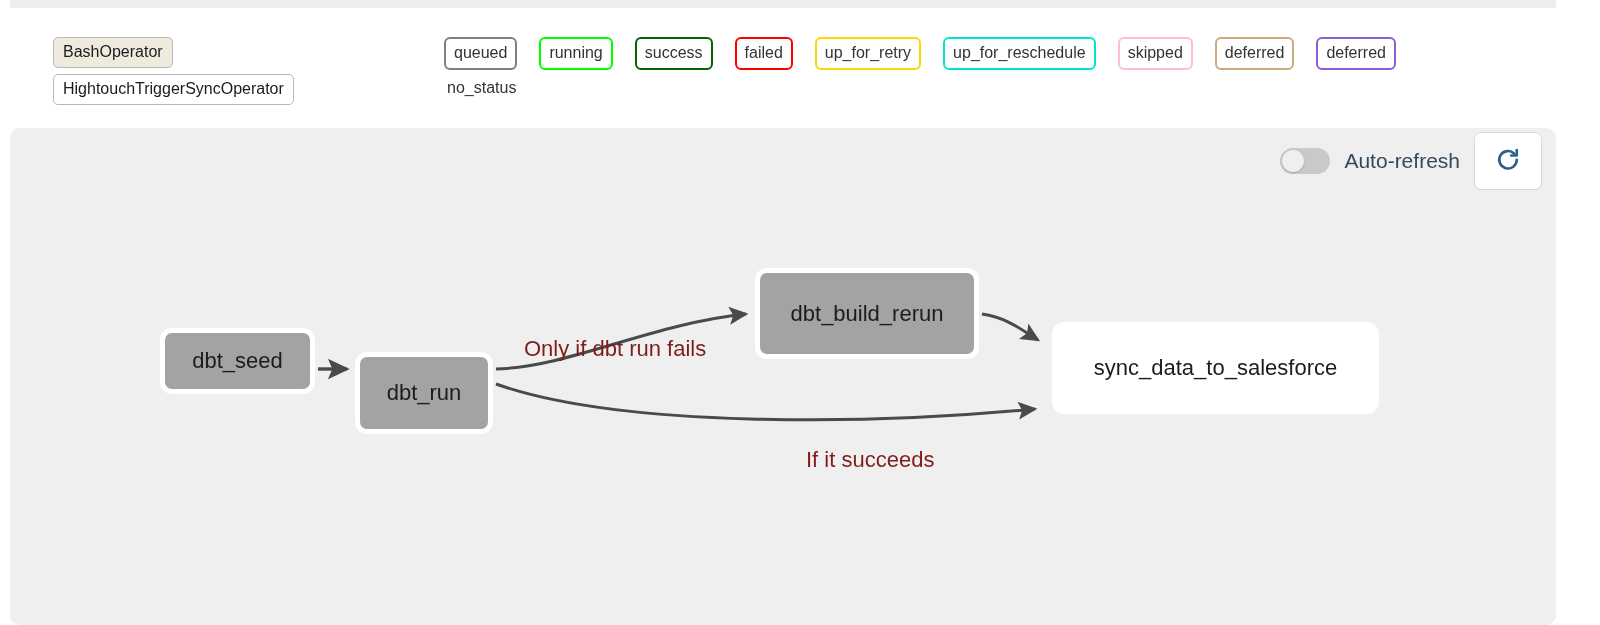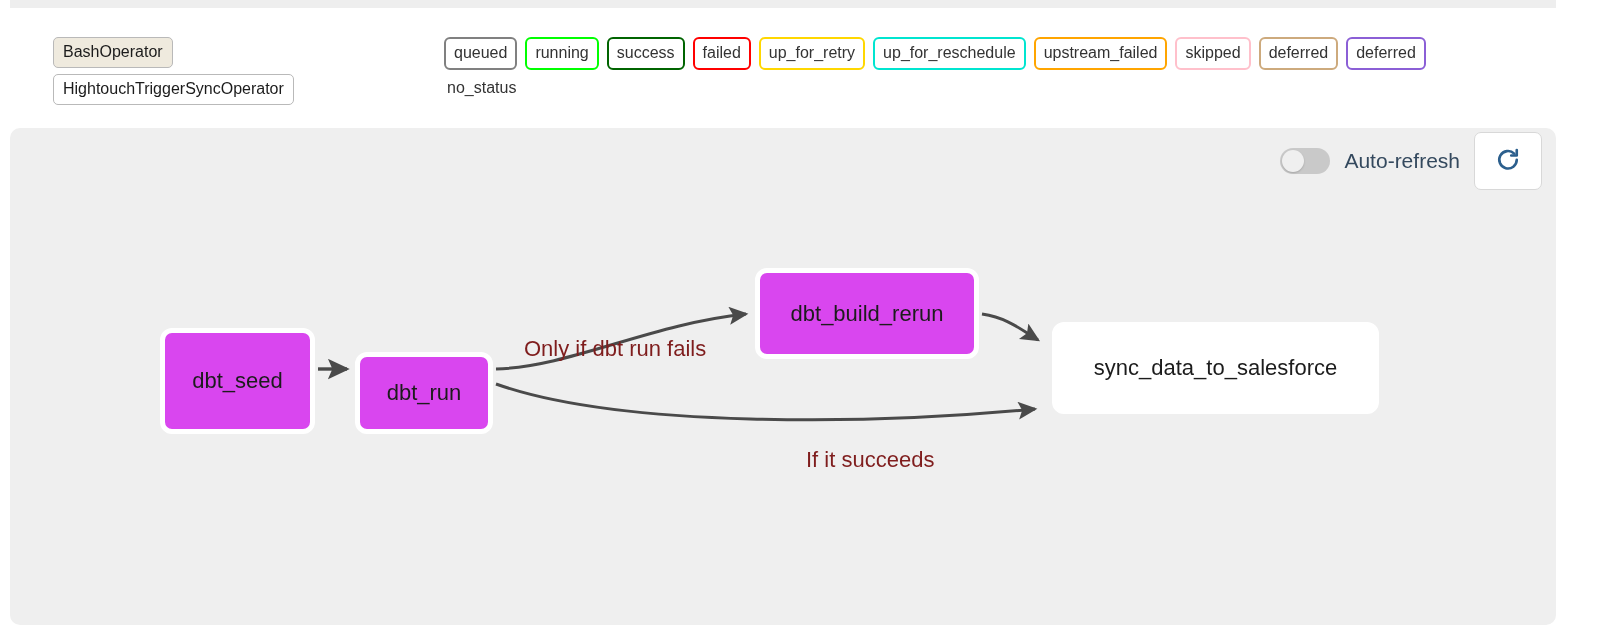--- a/index.html
+++ b/index.html
@@ -59,21 +59,21 @@
   .op-badge.hightouch { background: #ffffff; }
 
   .status-col {
     position: absolute;
     left: 404px;
     top: 11px;
   }
   .status-row {
     display: flex;
     align-items: flex-end;
-    gap: 8px;
+    gap: 22px;
   }
   .status-badge {
     border: 2px solid #888;
     border-radius: 6px;
     background: #ffffff;
     font-size: 16px;
     line-height: 16px;
     padding: 6px 8px 7px 8px;
     color: #333333;
     white-space: nowrap;
@@ -162,21 +162,21 @@
     border: 5px solid #ffffff;
     box-sizing: border-box;
     display: flex;
     align-items: center;
     justify-content: center;
     font-size: 22px;
     color: #1c1c1c;
     white-space: nowrap;
     cursor: pointer;
   }
-  .node.bash { background: #d946ef; }
+  .node.bash { background: #a3a3a3; }
   .node.hightouch { background: #ffffff; margin-left: 34px; }
 
   .edge-label {
     position: absolute;
     font-size: 22px;
     color: #7f1d1d;
     white-space: nowrap;
   }
 </style>
 </head>
@@ -194,21 +194,20 @@
     </div>
 
     <div class="status-col">
       <div class="status-row">
         <div class="status-badge" style="border-color: rgb(128, 128, 128);">queued</div>
         <div class="status-badge" style="border-color: rgb(0, 255, 0);">running</div>
         <div class="status-badge" style="border-color: rgb(0, 100, 0);">success</div>
         <div class="status-badge" style="border-color: rgb(255, 0, 0);">failed</div>
         <div class="status-badge" style="border-color: rgb(255, 215, 0);">up_for_retry</div>
         <div class="status-badge" style="border-color: rgb(0, 229, 208);">up_for_reschedule</div>
-        <div class="status-badge" style="border-color: rgb(255, 165, 0);">upstream_failed</div>
         <div class="status-badge" style="border-color: rgb(255, 192, 203);">skipped</div>
         <div class="status-badge" style="border-color: rgb(205, 170, 125);">deferred</div>
         <div class="status-badge" style="border-color: rgb(139, 95, 214);">deferred</div>
       </div>
       <div class="no-status-label">no_status</div>
     </div>
 
   </div>
 
   <div class="canvas">
@@ -235,21 +234,21 @@
 
       <path d="M308,241 L337,241" fill="none" stroke="#4a4a4a" stroke-width="3.4" marker-end="url(#arrow)"></path>
 
       <path d="M486,241 C560,239 640,196 736,186" fill="none" stroke="#4a4a4a" stroke-width="3" marker-end="url(#arrow)"></path>
 
       <path d="M972,186 C998,190 1010,201 1028,212" fill="none" stroke="#4a4a4a" stroke-width="3" marker-end="url(#arrow)"></path>
 
       <path d="M486,256 C610,300 860,297 1025,281" fill="none" stroke="#4a4a4a" stroke-width="3" marker-end="url(#arrow)"></path>
     </svg>
 
-    <div class="node bash" style="left: 150px; top: 200px; width: 155px; height: 106px;">dbt_seed</div>
+    <div class="node bash" style="left: 150px; top: 200px; width: 155px; height: 66px;">dbt_seed</div>
     <div class="node bash" style="left: 345px; top: 200px; width: 138px; height: 82px; margin-top: 24px;">dbt_run</div>
     <div class="node bash" style="left: 745px; top: 140px; width: 224px; height: 91px;">dbt_build_rerun</div>
     <div class="node hightouch" style="left: 1008px; top: 194px; width: 327px; height: 92px;">sync_data_to_salesforce</div>
 
     <div class="edge-label" style="left: 514px; top: 208px;">Only if dbt run fails</div>
     <div class="edge-label" style="left: 796px; top: 319px;">If it succeeds</div>
 
   </div>
 </div>
 

